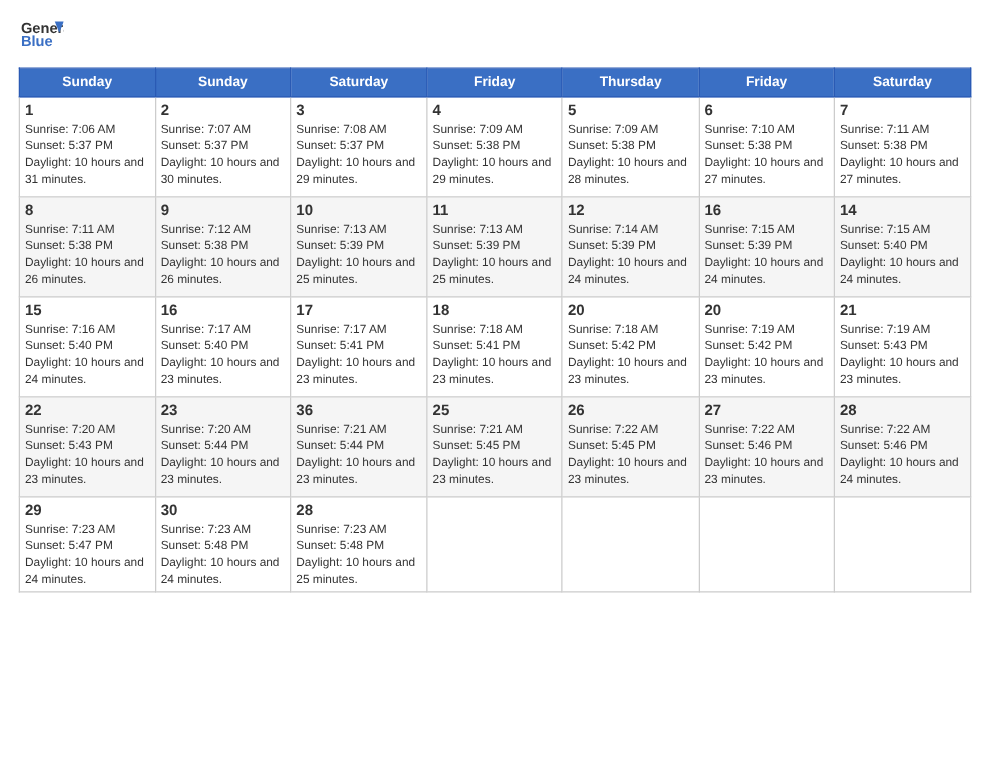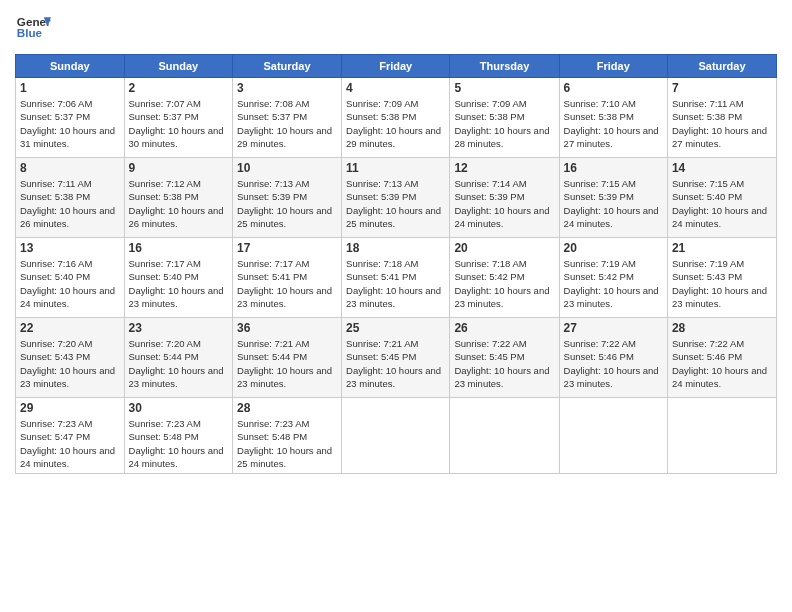--- a/index.html
+++ b/index.html
@@ -171,21 +171,21 @@
             <div class="day-num">16</div>
             <div class="day-info">Sunrise: 7:15 AM<br>Sunset: 5:39 PM<br>Daylight: 10 hours and 24 minutes.</div>
           </td>
           <td>
             <div class="day-num">14</div>
             <div class="day-info">Sunrise: 7:15 AM<br>Sunset: 5:40 PM<br>Daylight: 10 hours and 24 minutes.</div>
           </td>
         </tr>
         <tr>
           <td>
-            <div class="day-num">13</div>
+            <div class="day-num">15</div>
             <div class="day-info">Sunrise: 7:16 AM<br>Sunset: 5:40 PM<br>Daylight: 10 hours and 24 minutes.</div>
           </td>
           <td>
             <div class="day-num">16</div>
             <div class="day-info">Sunrise: 7:17 AM<br>Sunset: 5:40 PM<br>Daylight: 10 hours and 23 minutes.</div>
           </td>
           <td>
             <div class="day-num">17</div>
             <div class="day-info">Sunrise: 7:17 AM<br>Sunset: 5:41 PM<br>Daylight: 10 hours and 23 minutes.</div>
           </td>

